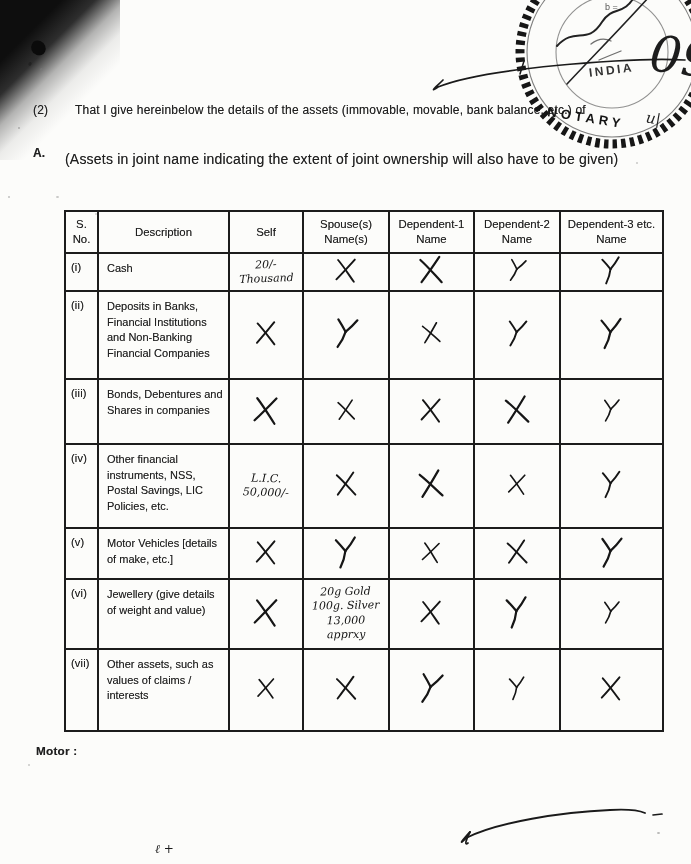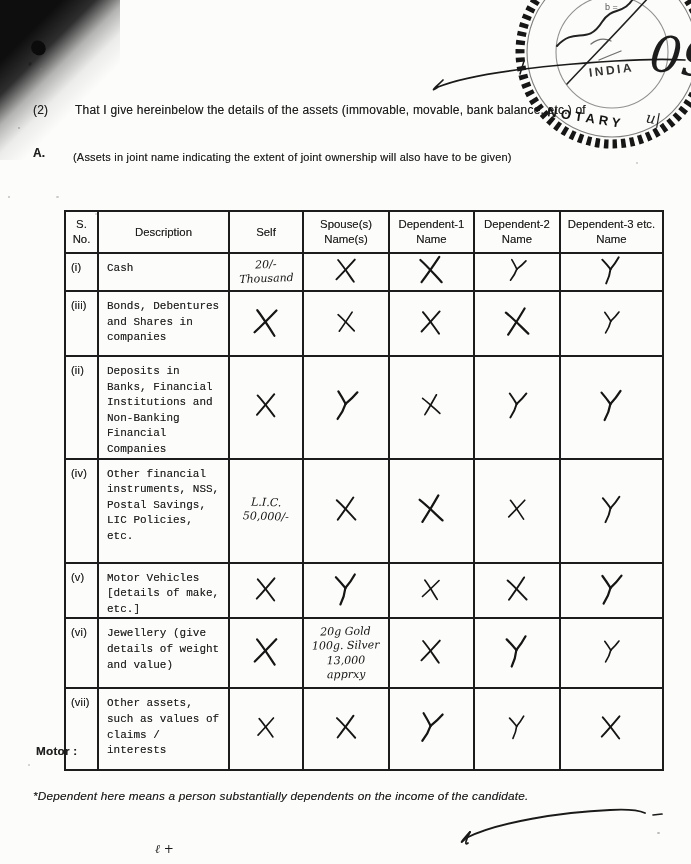--- a/index.html
+++ b/index.html
@@ -39,33 +39,33 @@
   }
 
   
   .doc-text { text-shadow:0 0 .5px rgba(40,40,40,.55); letter-spacing:.2px; }
   .clause { position:absolute; left:33px; top:99px; width:600px; font-size:12px; line-height:22px; }
   .clause-num { position:absolute; left:0; top:0; }
   .clause-body { margin-left:42px; }
   .section { position:absolute; left:33px; top:145px; width:620px; font-size:12px; }
   .section-letter { position:absolute; left:0; top:1px; font-weight:bold; }
   .section-title { margin-left:42px; font-weight:bold; font-size:12.5px; letter-spacing:.3px; }
-  .section-subtitle { margin-left:40px; margin-top:6px; font-size:11px; }
+  .section-subtitle { margin-left:32px; margin-top:6px; font-size:14px; }
 
   
   table.assets { position:absolute; left:32px; top:210px; border-collapse:collapse; table-layout:fixed;margin-left:32px; }
   .assets th, .assets td { border:2px solid #1c1c1c; }
   .assets th {
     height:42px; font-weight:normal; font-size:11.4px; line-height:1.3;
     text-align:center; vertical-align:middle; padding:2px 2px;
     text-shadow:0 0 .5px rgba(40,40,40,.55);
   }
   td.sno { vertical-align:top; padding:7px 2px 0 5px; font-size:11px; }
   td.desc { vertical-align:top; padding:7px 5px 0 8px; font-size:11px; line-height:1.42;
-            text-shadow:0 0 .5px rgba(40,40,40,.5);font-family:Liberation Mono, monospace; }
+            text-shadow:0 0 .5px rgba(40,40,40,.5); }
   td.entry { text-align:center; vertical-align:middle; padding:0; }
   .mark { display:inline-block; }
   .mark svg { display:block; }
   .mark path { stroke:#161616; stroke-width:2.1; fill:none; stroke-linecap:round; }
   .script {
     font-family:"DejaVu Serif", serif; font-style:italic;
     font-size:11px; line-height:1.3; color:#121212; display:inline-block;
   }
 
   
@@ -147,20 +147,47 @@
                 <path d="M4,3 C8,8 10,11 12,14"></path>
                 <path d="M22,2 C18,8 15,11 12,14"></path>
                 <path d="M12,14 C11,19 9,24 6,29"></path>
               </svg></span></td>
           <td class="entry"><span class="mark" style="transform:rotate(-5deg) scale(0.96)"><svg width="25" height="30" viewBox="0 0 26 30">
                 <path d="M4,3 C8,8 10,11 12,14"></path>
                 <path d="M22,2 C18,8 15,11 12,14"></path>
                 <path d="M12,14 C11,19 9,24 6,29"></path>
               </svg></span></td>
         </tr>
+        <tr style="height:88px">
+          <td class="sno doc-text">(ii)</td>
+          <td class="desc">Deposits in Banks, Financial Institutions and Non-Banking Financial Companies</td>
+          <td class="entry"><span class="mark" style="transform:rotate(2deg) scale(0.96)"><svg width="25" height="30" viewBox="0 0 26 30">
+                <path d="M3,5 C10,12 16,20 22,27"></path>
+                <path d="M21,3 C15,11 8,20 3,26"></path>
+              </svg></span></td>
+          <td class="entry"><span class="mark" style="transform:rotate(6deg) scale(1.10)"><svg width="25" height="30" viewBox="0 0 26 30">
+                <path d="M4,3 C8,8 10,11 12,14"></path>
+                <path d="M22,2 C18,8 15,11 12,14"></path>
+                <path d="M12,14 C11,19 9,24 6,29"></path>
+              </svg></span></td>
+          <td class="entry"><span class="mark" style="transform:rotate(-8deg) scale(0.82)"><svg width="25" height="30" viewBox="0 0 26 30">
+                <path d="M3,5 C10,12 16,20 22,27"></path>
+                <path d="M21,3 C15,11 8,20 3,26"></path>
+              </svg></span></td>
+          <td class="entry"><span class="mark" style="transform:rotate(3deg) scale(0.96)"><svg width="25" height="30" viewBox="0 0 26 30">
+                <path d="M4,3 C8,8 10,11 12,14"></path>
+                <path d="M22,2 C18,8 15,11 12,14"></path>
+                <path d="M12,14 C11,19 9,24 6,29"></path>
+              </svg></span></td>
+          <td class="entry"><span class="mark" style="transform:rotate(-2deg) scale(1.10)"><svg width="25" height="30" viewBox="0 0 26 30">
+                <path d="M4,3 C8,8 10,11 12,14"></path>
+                <path d="M22,2 C18,8 15,11 12,14"></path>
+                <path d="M12,14 C11,19 9,24 6,29"></path>
+              </svg></span></td>
+        </tr>
         <tr style="height:65px">
           <td class="sno doc-text">(iii)</td>
           <td class="desc">Bonds, Debentures and Shares in companies</td>
           <td class="entry"><span class="mark" style="transform:rotate(7deg) scale(1.10)"><svg width="25" height="30" viewBox="0 0 26 30">
                 <path d="M3,5 C10,12 16,20 22,27"></path>
                 <path d="M21,3 C15,11 8,20 3,26"></path>
               </svg></span></td>
           <td class="entry"><span class="mark" style="transform:rotate(-4deg) scale(0.82)"><svg width="25" height="30" viewBox="0 0 26 30">
                 <path d="M3,5 C10,12 16,20 22,27"></path>
                 <path d="M21,3 C15,11 8,20 3,26"></path>
@@ -172,48 +199,21 @@
           <td class="entry"><span class="mark" style="transform:rotate(-6deg) scale(1.10)"><svg width="25" height="30" viewBox="0 0 26 30">
                 <path d="M3,5 C10,12 16,20 22,27"></path>
                 <path d="M21,3 C15,11 8,20 3,26"></path>
               </svg></span></td>
           <td class="entry"><span class="mark" style="transform:rotate(2deg) scale(0.82)"><svg width="25" height="30" viewBox="0 0 26 30">
                 <path d="M4,3 C8,8 10,11 12,14"></path>
                 <path d="M22,2 C18,8 15,11 12,14"></path>
                 <path d="M12,14 C11,19 9,24 6,29"></path>
               </svg></span></td>
         </tr>
-        <tr style="height:88px">
-          <td class="sno doc-text">(ii)</td>
-          <td class="desc">Deposits in Banks, Financial Institutions and Non-Banking Financial Companies</td>
-          <td class="entry"><span class="mark" style="transform:rotate(2deg) scale(0.96)"><svg width="25" height="30" viewBox="0 0 26 30">
-                <path d="M3,5 C10,12 16,20 22,27"></path>
-                <path d="M21,3 C15,11 8,20 3,26"></path>
-              </svg></span></td>
-          <td class="entry"><span class="mark" style="transform:rotate(6deg) scale(1.10)"><svg width="25" height="30" viewBox="0 0 26 30">
-                <path d="M4,3 C8,8 10,11 12,14"></path>
-                <path d="M22,2 C18,8 15,11 12,14"></path>
-                <path d="M12,14 C11,19 9,24 6,29"></path>
-              </svg></span></td>
-          <td class="entry"><span class="mark" style="transform:rotate(-8deg) scale(0.82)"><svg width="25" height="30" viewBox="0 0 26 30">
-                <path d="M3,5 C10,12 16,20 22,27"></path>
-                <path d="M21,3 C15,11 8,20 3,26"></path>
-              </svg></span></td>
-          <td class="entry"><span class="mark" style="transform:rotate(3deg) scale(0.96)"><svg width="25" height="30" viewBox="0 0 26 30">
-                <path d="M4,3 C8,8 10,11 12,14"></path>
-                <path d="M22,2 C18,8 15,11 12,14"></path>
-                <path d="M12,14 C11,19 9,24 6,29"></path>
-              </svg></span></td>
-          <td class="entry"><span class="mark" style="transform:rotate(-2deg) scale(1.10)"><svg width="25" height="30" viewBox="0 0 26 30">
-                <path d="M4,3 C8,8 10,11 12,14"></path>
-                <path d="M22,2 C18,8 15,11 12,14"></path>
-                <path d="M12,14 C11,19 9,24 6,29"></path>
-              </svg></span></td>
-        </tr>
-        <tr style="height:104px">
+        <tr style="height:84px">
           <td class="sno doc-text">(iv)</td>
           <td class="desc">Other financial instruments, NSS, Postal Savings, LIC Policies, etc.</td>
           <td class="entry"><div class="script" style="transform:rotate(1.7deg)"><div>L.I.C.</div><div>50,000/-</div></div></td>
           <td class="entry"><span class="mark" style="transform:rotate(-3deg) scale(0.96)"><svg width="25" height="30" viewBox="0 0 26 30">
                 <path d="M3,5 C10,12 16,20 22,27"></path>
                 <path d="M21,3 C15,11 8,20 3,26"></path>
               </svg></span></td>
           <td class="entry"><span class="mark" style="transform:rotate(-7deg) scale(1.10)"><svg width="25" height="30" viewBox="0 0 26 30">
                 <path d="M3,5 C10,12 16,20 22,27"></path>
                 <path d="M21,3 C15,11 8,20 3,26"></path>
@@ -302,21 +302,20 @@
                 <path d="M3,5 C10,12 16,20 22,27"></path>
                 <path d="M21,3 C15,11 8,20 3,26"></path>
               </svg></span></td>
         </tr>
       </tbody>
     </table>
 
   <div class="note doc-text">
     <span class="note-label">Motor :</span>
   </div>
-  <div class="dep-note doc-text">*Dependent here means a person substantially dependents on the income of the candidate.</div>
 
   <div class="stamp-wrap">
     <svg width="220" height="212" viewBox="0 0 220 212">
       <circle cx="107" cy="104" r="92" fill="none" stroke="#161616" stroke-width="9" stroke-dasharray="4.5 4.2"></circle>
       <circle cx="107" cy="104" r="85" fill="none" stroke="#3a3a3a" stroke-width="1.1" opacity=".65"></circle>
       <circle cx="107" cy="104" r="56" fill="none" stroke="#4a4a4a" stroke-width="1.1" opacity=".6"></circle>
       <text class="stamp-text" x="100" y="62" font-size="9" fill="#2a2a2a" opacity=".8">b =</text>
       <text class="stamp-text" x="107" y="126" font-size="12" font-weight="bold" letter-spacing="2.5" text-anchor="middle" fill="#333" transform="rotate(-7 107 126)">INDIA</text>
       <text class="stamp-text" x="42" y="168" font-size="13" font-weight="bold" letter-spacing="4" fill="#151515" transform="rotate(9 42 168)">NOTARY</text>
       <path d="M52,98 C70,78 82,98 97,74 C109,56 118,70 131,46 C137,36 142,40 147,32" fill="none" stroke="#222" stroke-width="2" stroke-linecap="round"></path>

